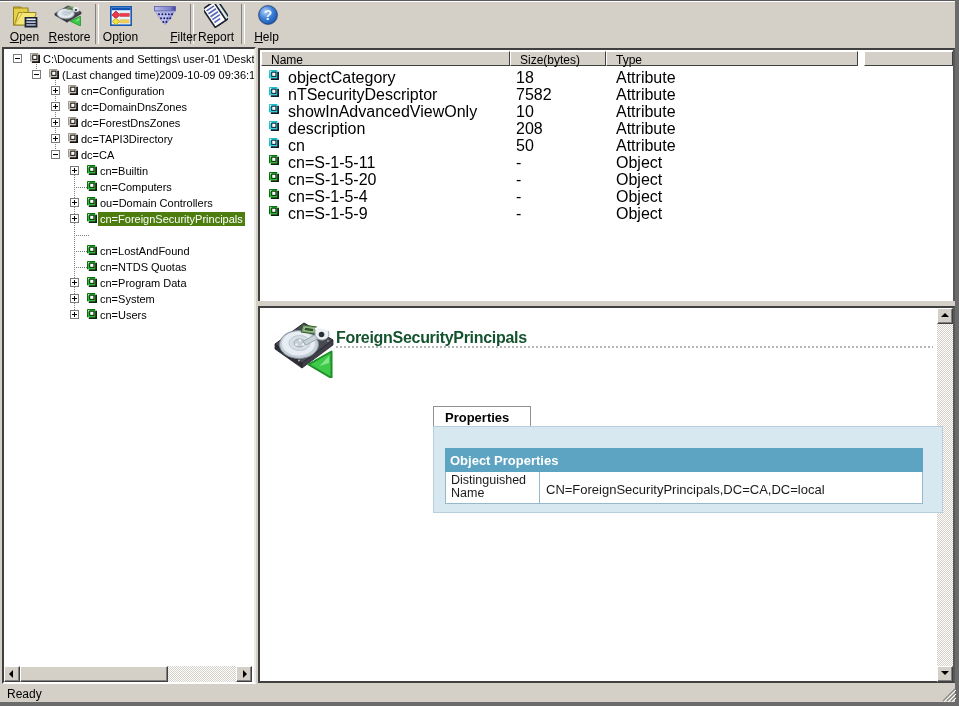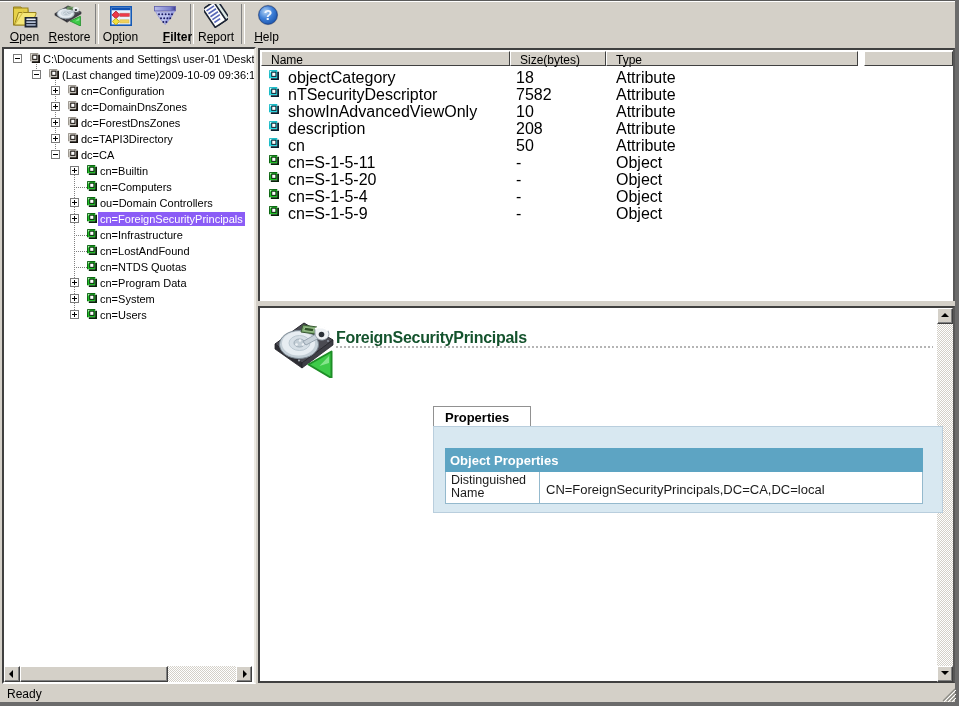--- a/index.html
+++ b/index.html
@@ -35,21 +35,21 @@
   .lrow .nm{position:absolute;left:27px;top:2px;}
   .lrow .sz{position:absolute;left:255px;top:2px;text-align:center;}
   .lrow .tp{position:absolute;left:355px;top:2px;}
   .trow{height:16px;font-size:11px;white-space:nowrap;z-index:2;}
   .exp{position:absolute;width:9px;height:9px;background:#fff;
        border:1px solid #7b7b7b;box-sizing:border-box;}
   .exp i{position:absolute;left:1px;top:3px;width:5px;height:1px;background:#000;font-style:normal;}
   .exp.plus b{position:absolute;left:3px;top:1px;width:1px;height:5px;background:#000;}
   .ticon{position:absolute;width:10px;height:10px;}
   .ttext{position:absolute;top:1px;padding:0 2px;line-height:14px;}
-  .sel{background:#8b5cf6;color:#fff;text-align:right;}
+  .sel{background:#4d7c0f;color:#fff;text-align:right;}
   .vdots{position:absolute;width:1px;z-index:1;
      background-image:repeating-linear-gradient(#808080 0 1px,#ffffff 1px 2px);}
   .hdots{position:absolute;height:1px;z-index:1;
      background-image:repeating-linear-gradient(90deg,#808080 0 1px,#ffffff 1px 2px);}
   .sbbtn{position:absolute;width:16px;height:16px;background:#d4d0c8;box-sizing:border-box;
      border-top:1px solid #ffffff;border-left:1px solid #ffffff;
      border-right:1px solid #404040;border-bottom:1px solid #404040;
      box-shadow:inset -1px -1px 0 #808080;}
   .sbtrack{position:absolute;background:
      repeating-conic-gradient(#ffffff 0% 25%, #d4d0c8 0% 50%);
@@ -80,21 +80,21 @@
 </head>
 <body>
 <div id="topline" class="abs"></div>
 <div id="topline2" class="abs"></div>
 <div class="abs tbsep" style="left:95px;"></div>
 <div class="abs tbsep" style="left:190px;"></div>
 <div class="abs tbsep" style="left:241px;"></div>
 <div class="abs tblabel" style="left:2px;width:45px;"><u>O</u>pen</div>
 <div class="abs tblabel" style="left:47px;width:45px;"><u>R</u>estore</div>
 <div class="abs tblabel" style="left:98px;width:45px;">Op<u>t</u>ion</div>
-<div class="abs tblabel" style="left:155px;width:45px;font-weight:bold;"><u>F</u>ilter</div>
+<div class="abs tblabel" style="left:161px;width:45px;"><u>F</u>ilter</div>
 <div class="abs tblabel" style="left:193px;width:46px;">R<u>e</u>port</div>
 <div class="abs tblabel" style="left:244px;width:45px;"><u>H</u>elp</div>
 <div id="icOpen" class="abs" style="left:12px;top:4px;"><svg width="26" height="24" viewBox="0 0 26 24">
 <path d="M1.5 3 L9 3 L10.5 5.5 L16 5.5 L16 8 L1.5 8 Z" fill="#e6d149" stroke="#97821e" stroke-width="1"></path>
 <rect x="1.5" y="4" width="14.5" height="17" fill="#e6d149" stroke="#97821e" stroke-width="1"></rect>
 <path d="M2.5 21 L6.5 8.5 L24 8.5 L24 10 L19.5 21 Z" fill="#f4e678" stroke="#97821e" stroke-width="1"></path>
 <path d="M3.5 19.5 L12 6.5" stroke="#d8c246" stroke-width="1.2"></path>
 <g>
 <path d="M13.5 14 L24.5 14 L24.5 22.5 L13.5 22.5 Z" fill="#dde4f0" stroke="#1c2434" stroke-width="1.8"></path>
 <path d="M13.5 16.8 L24.5 16.8" stroke="#1c2434" stroke-width="1.4"></path>
@@ -446,30 +446,20 @@
       </span>
       <svg class="ticon" style="left:83px;top:2px;" width="10" height="10" viewBox="0 0 11 11">
         <rect x="0" y="0" width="9" height="9" fill="#22c228"></rect>
         <path d="M0 0 L4.5 0 L0 4.5 Z" fill="#aaeeaa"></path>
         <path d="M0.5 9 L0.5 0.5 L9 0.5" fill="none" stroke="#0a5a10" stroke-width="1"></path>
         <path d="M9 2 L11 2 L11 11 L2 11 L2 9 L9 9 Z" fill="#062408"></path>
         <rect x="3" y="2.4" width="4.6" height="4.6" fill="#fff" stroke="#062408" stroke-width="1.1"></rect>
       </svg>
       <span class="ttext sel" style="left:94px;">cn=ForeignSecurityPrincipals</span>
     </div>
-<div class="abs trow" style="left:0;top:178px;width:250px;">
-      <svg class="ticon" style="left:83px;top:2px;" width="10" height="10" viewBox="0 0 11 11">
-        <rect x="0" y="0" width="9" height="9" fill="#22c228"></rect>
-        <path d="M0 0 L4.5 0 L0 4.5 Z" fill="#aaeeaa"></path>
-        <path d="M0.5 9 L0.5 0.5 L9 0.5" fill="none" stroke="#0a5a10" stroke-width="1"></path>
-        <path d="M9 2 L11 2 L11 11 L2 11 L2 9 L9 9 Z" fill="#062408"></path>
-        <rect x="3" y="2.4" width="4.6" height="4.6" fill="#fff" stroke="#062408" stroke-width="1.1"></rect>
-      </svg>
-      <span class="ttext" style="left:94px;">cn=Infrastructure</span>
-    </div>
 <div class="abs trow" style="left:0;top:194px;width:250px;">
       <svg class="ticon" style="left:83px;top:2px;" width="10" height="10" viewBox="0 0 11 11">
         <rect x="0" y="0" width="9" height="9" fill="#22c228"></rect>
         <path d="M0 0 L4.5 0 L0 4.5 Z" fill="#aaeeaa"></path>
         <path d="M0.5 9 L0.5 0.5 L9 0.5" fill="none" stroke="#0a5a10" stroke-width="1"></path>
         <path d="M9 2 L11 2 L11 11 L2 11 L2 9 L9 9 Z" fill="#062408"></path>
         <rect x="3" y="2.4" width="4.6" height="4.6" fill="#fff" stroke="#062408" stroke-width="1.1"></rect>
       </svg>
       <span class="ttext" style="left:94px;">cn=LostAndFound</span>
     </div>

